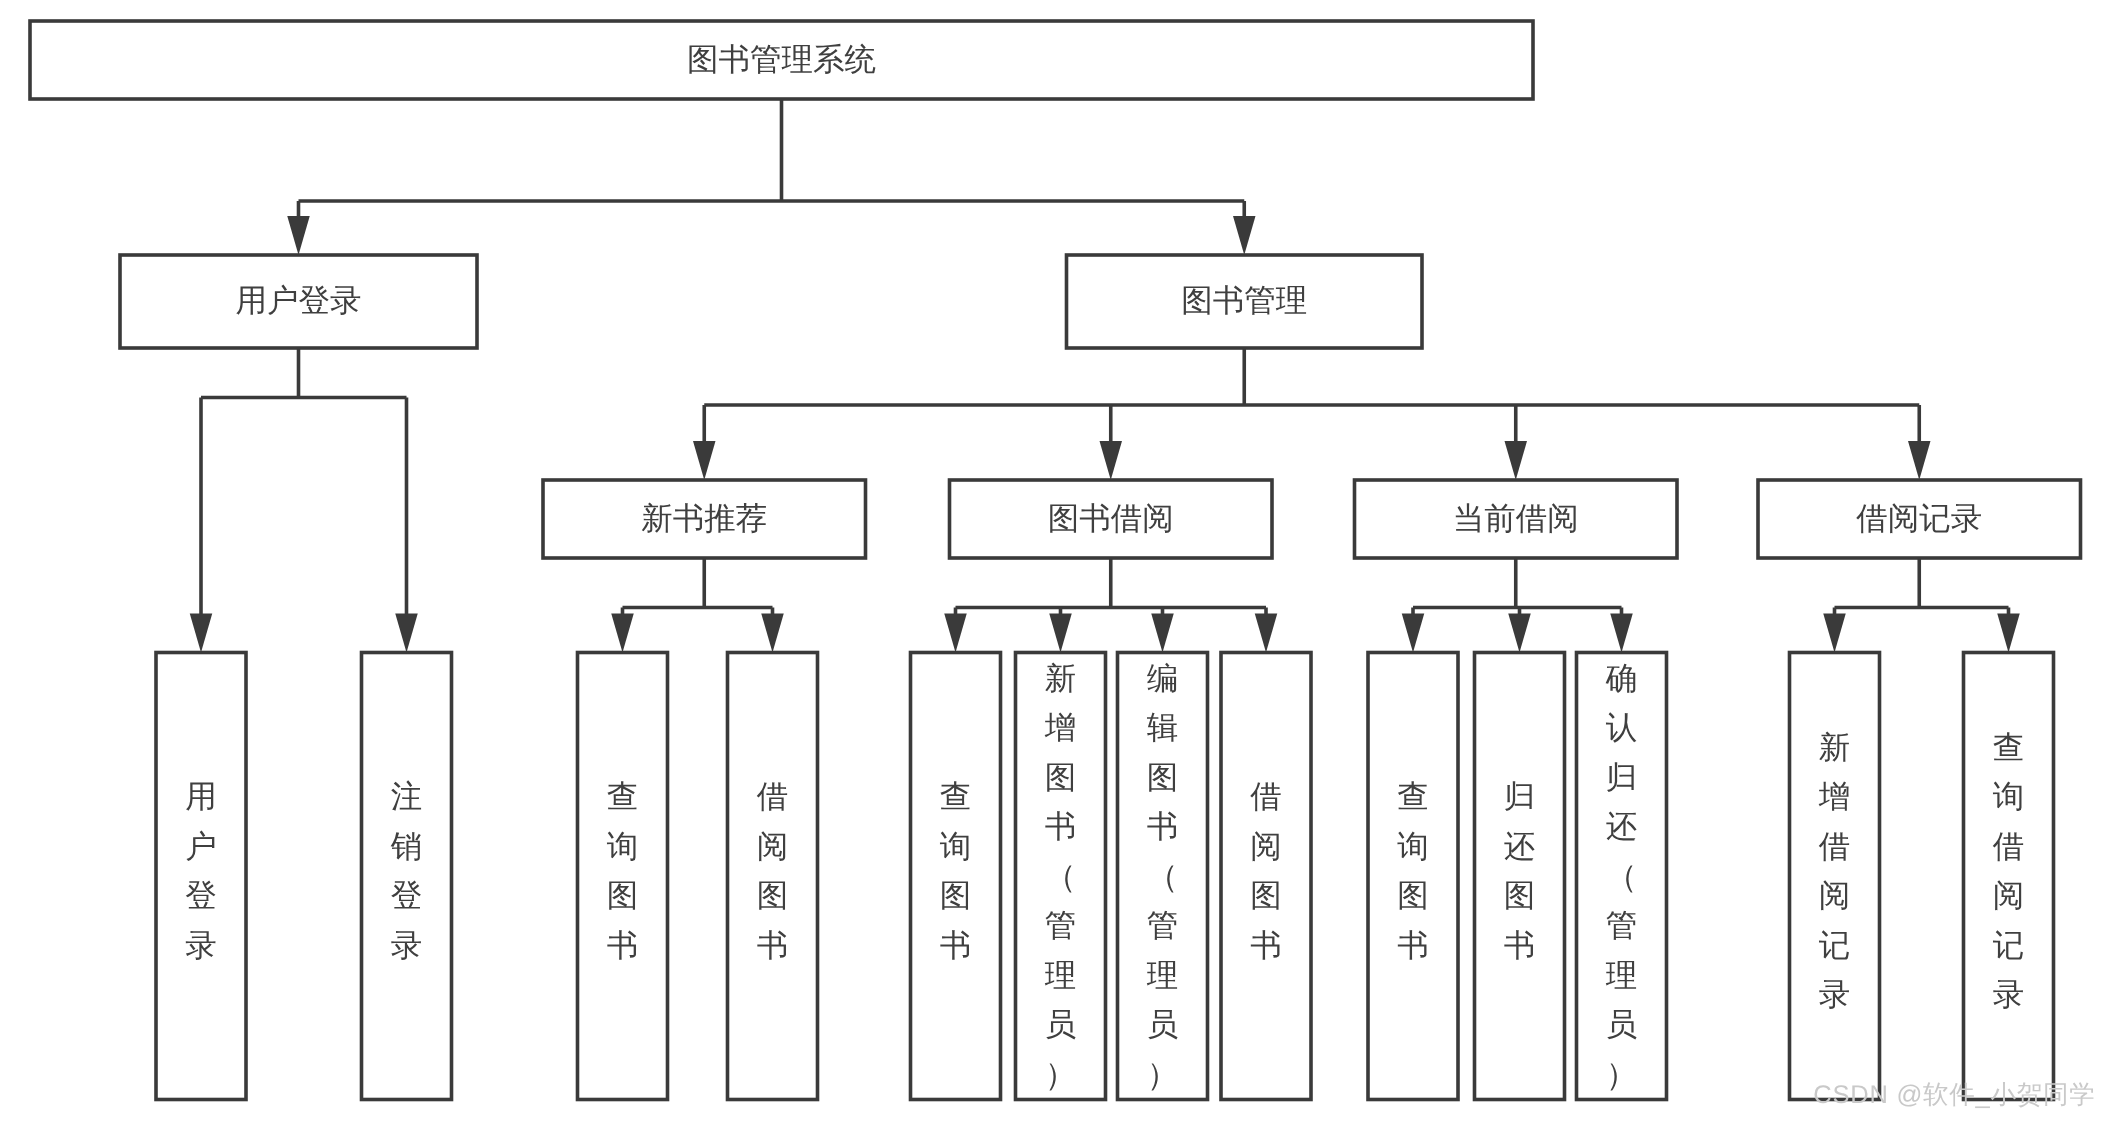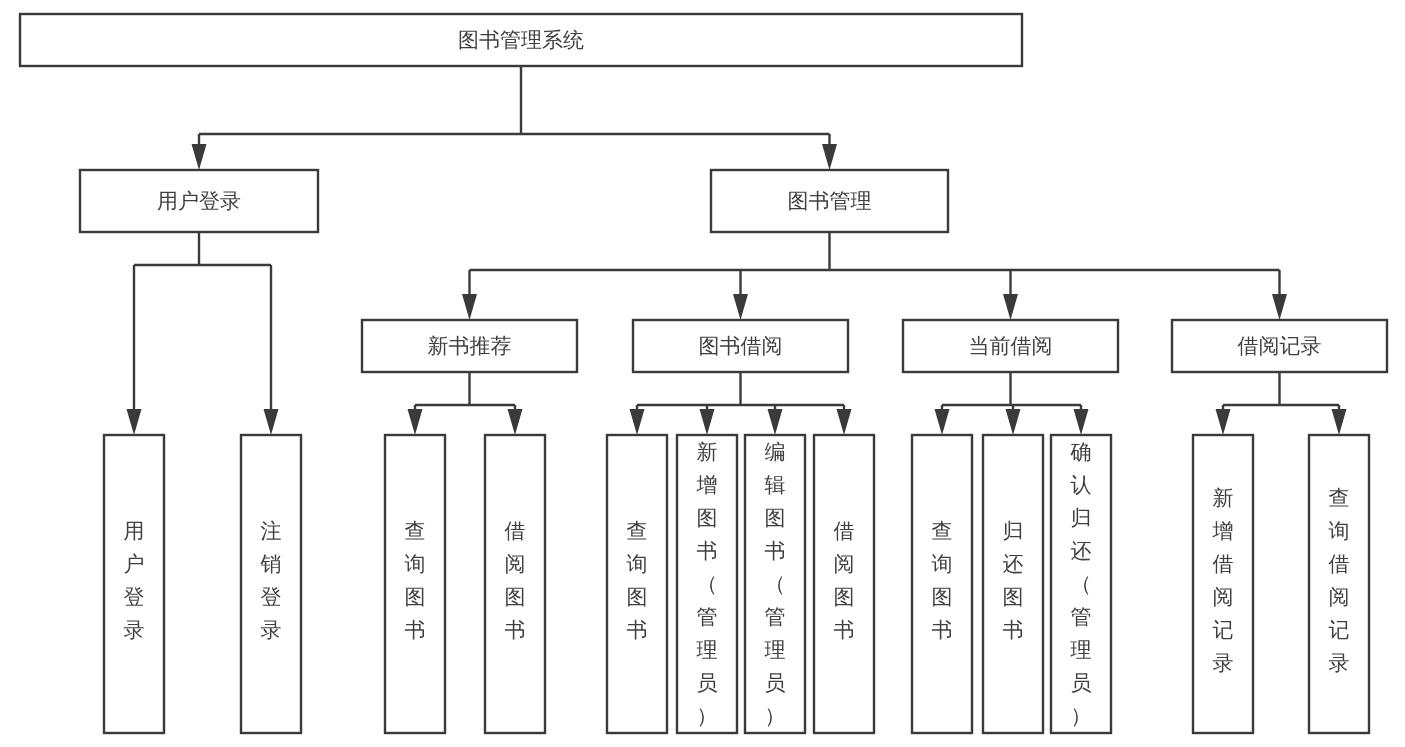--- a/index.html
+++ b/index.html
@@ -201,13 +201,14 @@
         <g>
           <rect x="1193" y="435" width="60" height="298" class="node-box"></rect>
           <text x="1223" y="505" class="node-label-v"><tspan x="1223" dy="0">新</tspan><tspan x="1223" dy="33">增</tspan><tspan x="1223" dy="33">借</tspan><tspan x="1223" dy="33">阅</tspan><tspan x="1223" dy="33">记</tspan><tspan x="1223" dy="33">录</tspan></text>
         </g>
         <g>
           <rect x="1309" y="435" width="60" height="298" class="node-box"></rect>
           <text x="1339" y="505" class="node-label-v"><tspan x="1339" dy="0">查</tspan><tspan x="1339" dy="33">询</tspan><tspan x="1339" dy="33">借</tspan><tspan x="1339" dy="33">阅</tspan><tspan x="1339" dy="33">记</tspan><tspan x="1339" dy="33">录</tspan></text>
         </g>
       </g>
     </svg>
+  <div class="watermark-text">CSDN @软件_小贺同学</div>
 </div>
 
 </body></html>

